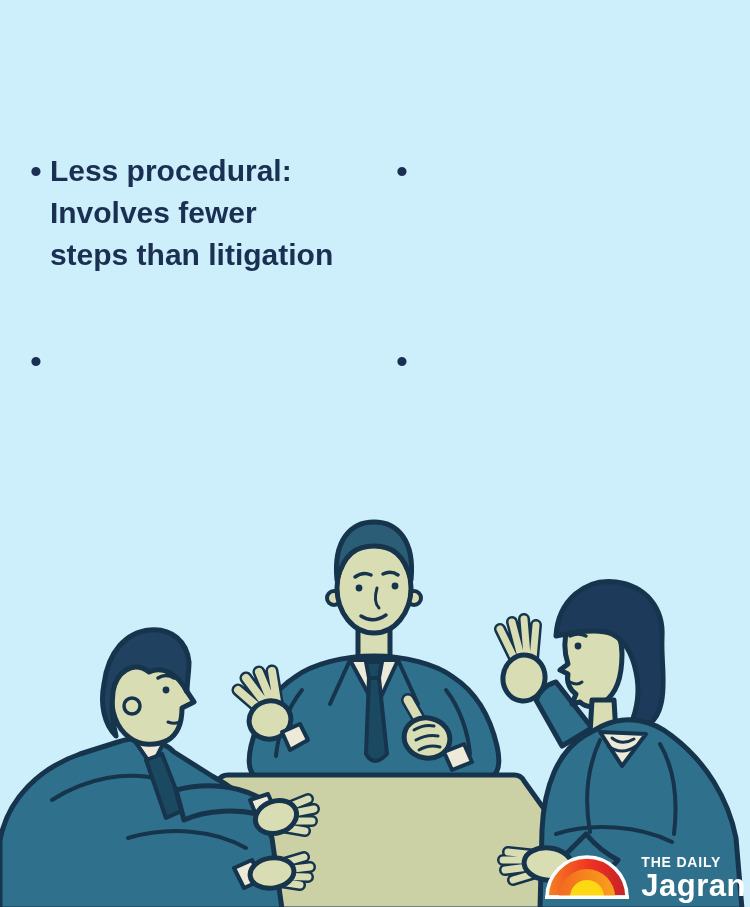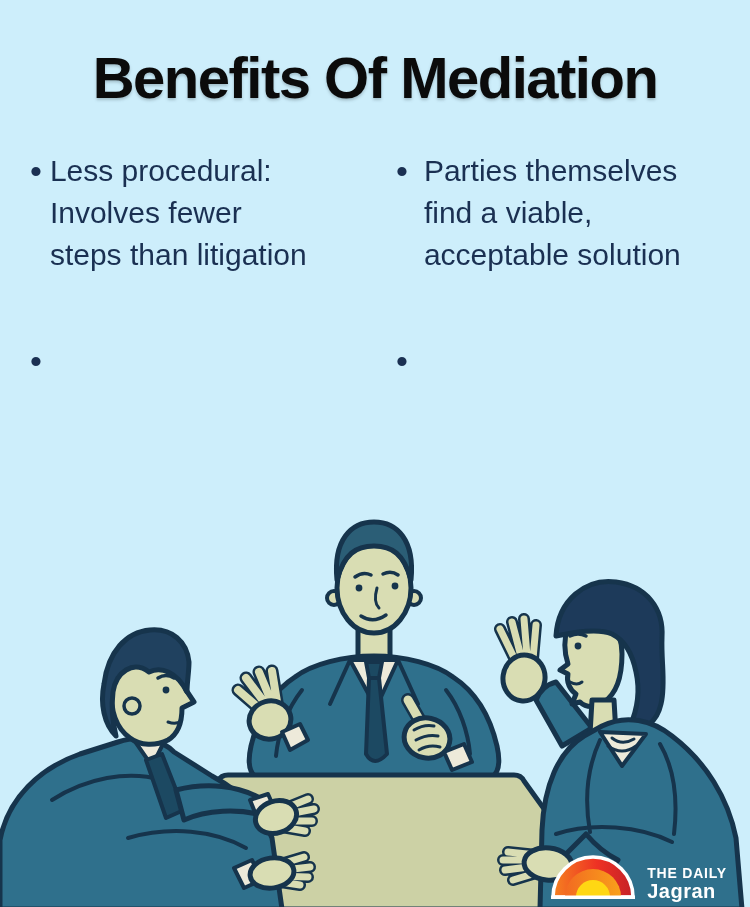--- a/index.html
+++ b/index.html
@@ -17,52 +17,48 @@
     position:absolute; top:44px; left:0; width:750px; text-align:center;
     font-size:58px; font-weight:800; letter-spacing:-1.5px; color:var(--title);
     text-shadow:0 2px 3px rgba(80,100,110,.35);
   }
   .bullet{
     position:absolute; display:flex; align-items:flex-start;
     color:var(--ink); font-size:30px; line-height:42px;
   }
   .bullet .dot{font-size:34px; line-height:42px; margin-right:8px;}
   .bullet.rcol .dot{margin-right:16px;}
-  .bullet .txt{white-space:pre-line;}
+  .bullet .txt{white-space:pre-line;font-weight:bold;}
   .b1{top:150px; left:30px; width:350px;}
   .b2{top:150px; left:396px; width:340px;}
   .b3{top:340px; left:30px; width:360px;}
   .b4{top:340px; left:396px; width:340px;}
   .illus{position:absolute; left:0; top:494px; width:750px; height:413px;}
   .logo{
-    position:absolute; right:23px; bottom:6px; display:flex; align-items:flex-end; gap:9px;
+    position:absolute; right:4px; bottom:6px; display:flex; align-items:flex-end; gap:9px;
   }
   .logo .sun{display:block;}
   .logo .words{display:flex; flex-direction:column; align-items:flex-start; line-height:1;}
   .logo .tagline{color:#fff; font-size:14px; font-weight:bold; letter-spacing:.8px;}
-  .logo .name{color:#fff; font-size:20px; font-weight:bold; letter-spacing:.5px; margin-top:1px;}
+  .logo .name{color:#fff; font-size:31px; font-weight:bold; letter-spacing:.5px; margin-top:1px;}
 </style>
 </head>
 <body>
 
 <div class="canvas">
 
-  <div class="title">Benefits Of Mediation</div>
 
   <div class="bullet b1">
     <span class="dot">•</span>
     <span class="txt">Less procedural:
 Involves fewer
 steps than litigation</span>
   </div>
   <div class="bullet rcol b2">
     <span class="dot">•</span>
-    <span class="txt">Parties themselves
-find a viable,
-acceptable solution</span>
   </div>
   <div class="bullet b3">
     <span class="dot">•</span>
   </div>
   <div class="bullet rcol b4">
     <span class="dot">•</span>
   </div>
 
   <svg class="illus" viewBox="0 0 750 413" xmlns="http://www.w3.org/2000/svg">
     <g stroke-linejoin="round" stroke-linecap="round">

